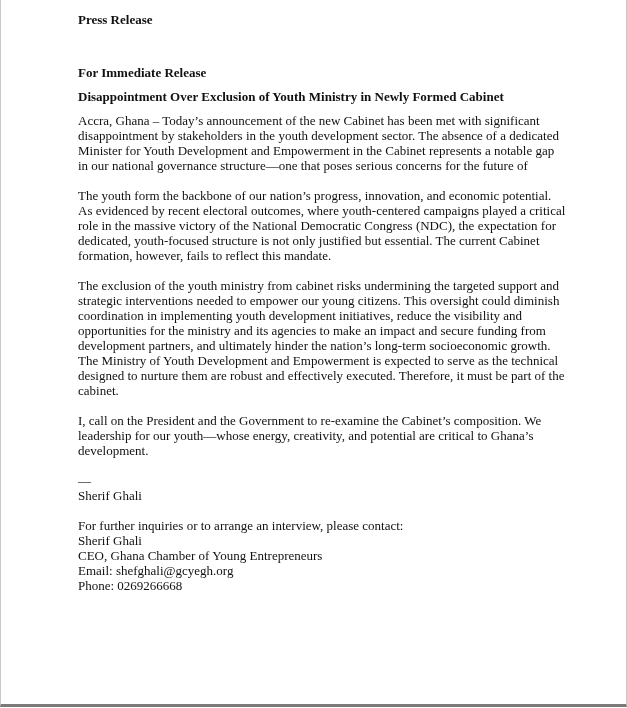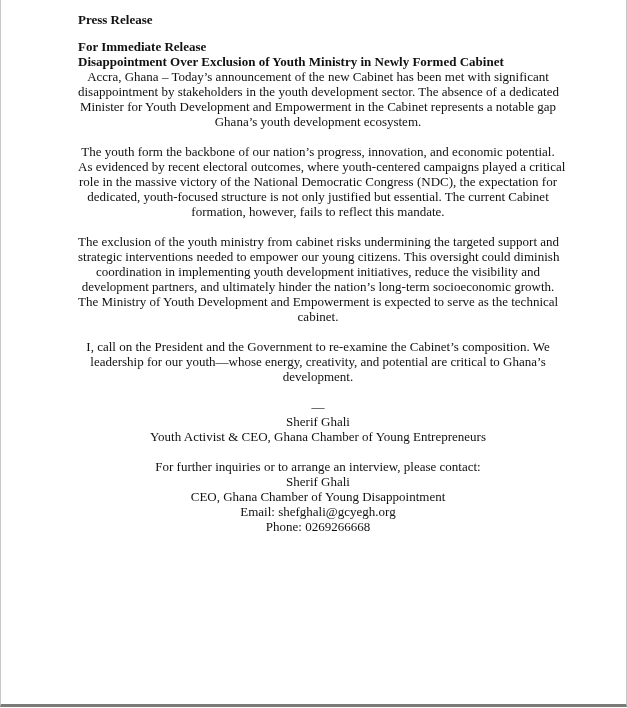--- a/index.html
+++ b/index.html
@@ -10,73 +10,74 @@
   .page {
     position:absolute; left:0; top:0; width:625px; height:704px;
     border-left:1px solid #c8c8c8; border-right:1px solid #c8c8c8;
     border-bottom:3px solid #7a7a78; background:#fff;
   }
   .content {
     position:absolute; left:77px; top:12px; width:480px;
     font-size:13px; line-height:15px;
   }
   .h { font-weight:bold; margin:0; }
-  .h1 { margin-bottom:12px; }
-  .h2 { }
-  .h3 { }
+  .h1 { margin-bottom:38px; }
+  .h2 { margin-bottom:9px; }
+  .h3 { margin-bottom:9px; }
   p { margin:0 0 15px 0; }
-  .line { display:block; white-space:nowrap;text-align:center; }
+  .line { display:block; white-space:nowrap; }
   .sig { margin-top:0; }
 </style>
 </head>
 <body>
 
 <div class="page">
   <div class="content">
     <div class="h h1">Press Release</div>
     <div class="h h2">For Immediate Release</div>
     <div class="h h3">Disappointment Over Exclusion of Youth Ministry in Newly Formed Cabinet</div>
 
     <p>
       <span class="line">Accra, Ghana – Today’s announcement of the new Cabinet has been met with significant</span>
       <span class="line">disappointment by stakeholders in the youth development sector. The absence of a dedicated</span>
       <span class="line">Minister for Youth Development and Empowerment in the Cabinet represents a notable gap</span>
-      <span class="line">Ghana’s youth development ecosystem.</span>
+      <span class="line">in our national governance structure—one that poses serious concerns for the future of</span>
     </p>
 
     <p>
       <span class="line">The youth form the backbone of our nation’s progress, innovation, and economic potential.</span>
       <span class="line">As evidenced by recent electoral outcomes, where youth-centered campaigns played a critical</span>
       <span class="line">role in the massive victory of the National Democratic Congress (NDC), the expectation for</span>
       <span class="line">dedicated, youth-focused structure is not only justified but essential. The current Cabinet</span>
       <span class="line">formation, however, fails to reflect this mandate.</span>
     </p>
 
     <p>
       <span class="line">The exclusion of the youth ministry from cabinet risks undermining the targeted support and</span>
       <span class="line">strategic interventions needed to empower our young citizens. This oversight could diminish</span>
       <span class="line">coordination in implementing youth development initiatives, reduce the visibility and</span>
+      <span class="line">opportunities for the ministry and its agencies to make an impact and secure funding from</span>
       <span class="line">development partners, and ultimately hinder the nation’s long-term socioeconomic growth.</span>
       <span class="line">The Ministry of Youth Development and Empowerment is expected to serve as the technical</span>
+      <span class="line">designed to nurture them are robust and effectively executed. Therefore, it must be part of the</span>
       <span class="line">cabinet.</span>
     </p>
 
     <p>
       <span class="line">I, call on the President and the Government to re-examine the Cabinet’s composition. We</span>
       <span class="line">leadership for our youth—whose energy, creativity, and potential are critical to Ghana’s</span>
       <span class="line">development.</span>
     </p>
 
     <p class="sig">
       <span class="line">—</span>
       <span class="line">Sherif Ghali</span>
-      <span class="line">Youth Activist &amp; CEO, Ghana Chamber of Young Entrepreneurs</span>
     </p>
 
     <p>
       <span class="line">For further inquiries or to arrange an interview, please contact:</span>
       <span class="line">Sherif Ghali</span>
-      <span class="line">CEO, Ghana Chamber of Young Disappointment</span>
+      <span class="line">CEO, Ghana Chamber of Young Entrepreneurs</span>
       <span class="line">Email: shefghali@gcyegh.org</span>
       <span class="line">Phone: 0269266668</span>
     </p>
   </div>
 </div>
 
 </body></html>

